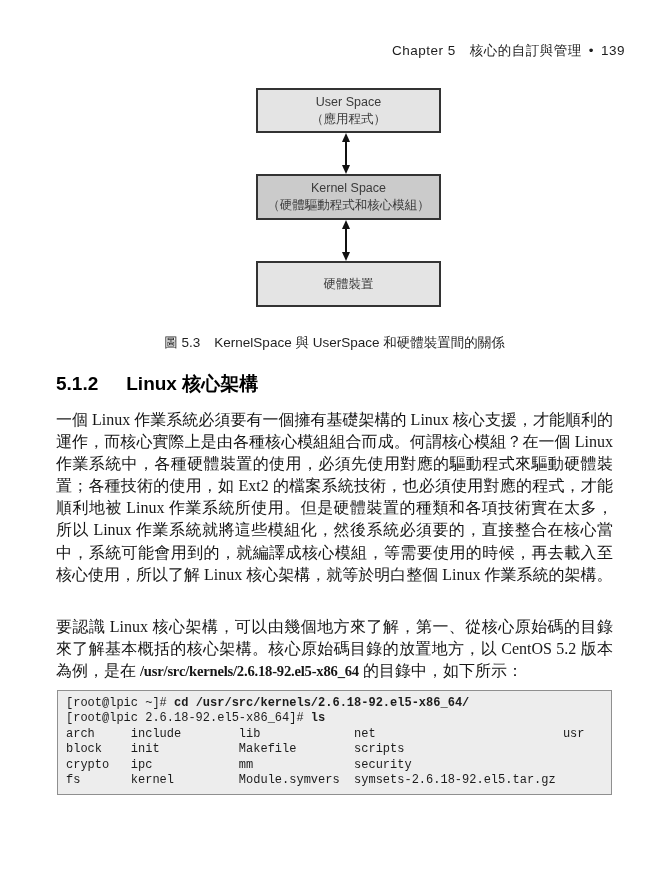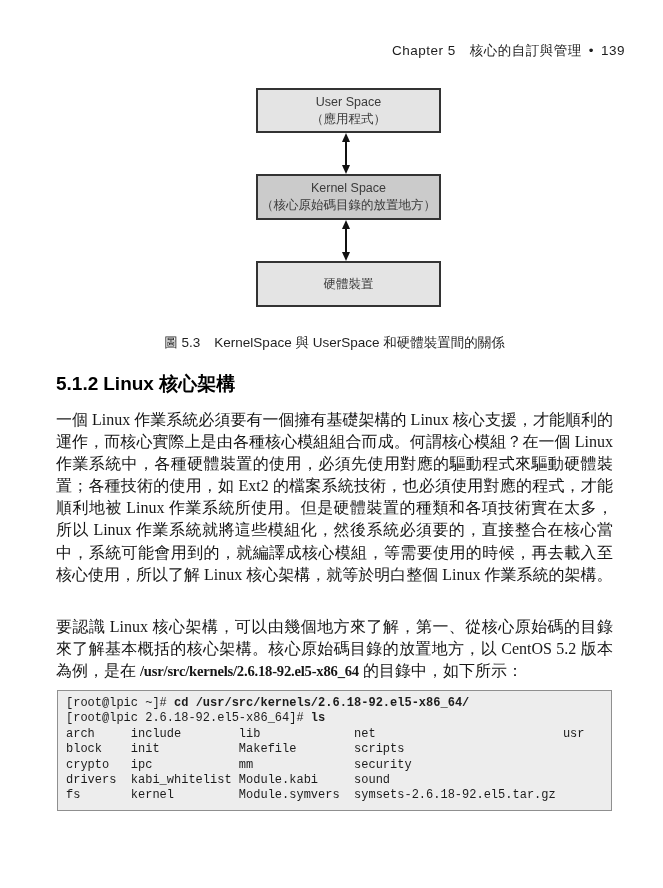--- a/index.html
+++ b/index.html
@@ -67,21 +67,21 @@
   .section-heading {
     position: absolute;
     top: 371px;
     left: 56px;
     font-family: "Liberation Sans", sans-serif;
     font-weight: bold;
     font-size: 19px;
     color: #000000;
     white-space: nowrap;
   }
-  .section-heading .sec-num { margin-right: 5px; }
+  .section-heading .sec-num { margin-right: 28px; }
 
   .para {
     position: absolute;
     left: 56px;
     width: 557px;
     margin: 0;
     font-size: 16px;
     line-height: 22.1px;
     text-align: justify;
     text-align-last: left;
@@ -125,21 +125,21 @@
     </div>
 
     <svg class="arrow arrow1" viewBox="0 0 14 41" xmlns="http://www.w3.org/2000/svg">
       <line x1="7" y1="7" x2="7" y2="34" stroke="#111111" stroke-width="2"></line>
       <polygon points="7,0 3,9 11,9" fill="#111111"></polygon>
       <polygon points="7,41 3,32 11,32" fill="#111111"></polygon>
     </svg>
 
     <div class="fig-box box2" style="background: rgb(203, 203, 203);">
       <div>Kernel Space</div>
-      <div>（核心原始碼目錄的放置地方）</div>
+      <div>（硬體驅動程式和核心模組）</div>
     </div>
 
     <svg class="arrow arrow2" viewBox="0 0 14 41" xmlns="http://www.w3.org/2000/svg">
       <line x1="7" y1="7" x2="7" y2="34" stroke="#111111" stroke-width="2"></line>
       <polygon points="7,0 3,9 11,9" fill="#111111"></polygon>
       <polygon points="7,41 3,32 11,32" fill="#111111"></polygon>
     </svg>
 
     <div class="fig-box box3" style="background: rgb(228, 228, 228);">
       <div>硬體裝置</div>
@@ -157,17 +157,16 @@
   <p class="para para1">一個 Linux 作業系統必須要有一個擁有基礎架構的 Linux 核心支援，才能順利的運作，而核心實際上是由各種核心模組組合而成。何謂核心模組？在一個 Linux 作業系統中，各種硬體裝置的使用，必須先使用對應的驅動程式來驅動硬體裝置；各種技術的使用，如 Ext2 的檔案系統技術，也必須使用對應的程式，才能順利地被 Linux 作業系統所使用。但是硬體裝置的種類和各項技術實在太多，所以 Linux 作業系統就將這些模組化，然後系統必須要的，直接整合在核心當中，系統可能會用到的，就編譯成核心模組，等需要使用的時候，再去載入至核心使用，所以了解 Linux 核心架構，就等於明白整個 Linux 作業系統的架構。</p>
 
   <p class="para para2"><span>要認識 Linux 核心架構，可以由幾個地方來了解，第一、從核心原始碼的目錄來了解基本概括的核心架構。核心原始碼目錄的放置地方，以 CentOS 5.2 版本為例，是在 </span><span class="path">/usr/src/kernels/2.6.18-92.el5-x86_64</span><span> 的目錄中，如下所示：</span></p>
 
   <div class="terminal">
     <div class="tline"><span>[root@lpic ~]# </span><span class="cmd">cd /usr/src/kernels/2.6.18-92.el5-x86_64/</span></div>
     <div class="tline"><span>[root@lpic 2.6.18-92.el5-x86_64]# </span><span class="cmd">ls</span></div>
     <div class="tline">arch     include        lib             net                          usr</div>
     <div class="tline">block    init           Makefile        scripts</div>
     <div class="tline">crypto   ipc            mm              security</div>
-    <div class="tline">drivers  kabi_whitelist Module.kabi     sound</div>
     <div class="tline">fs       kernel         Module.symvers  symsets-2.6.18-92.el5.tar.gz</div>
   </div>
 
 </div>
 
 </body></html>

